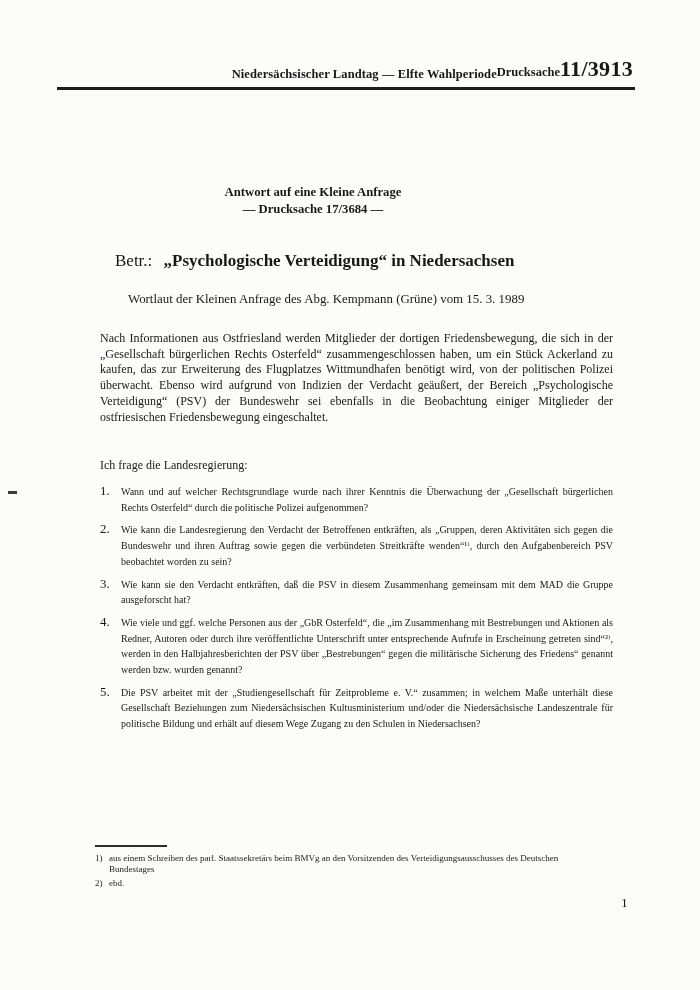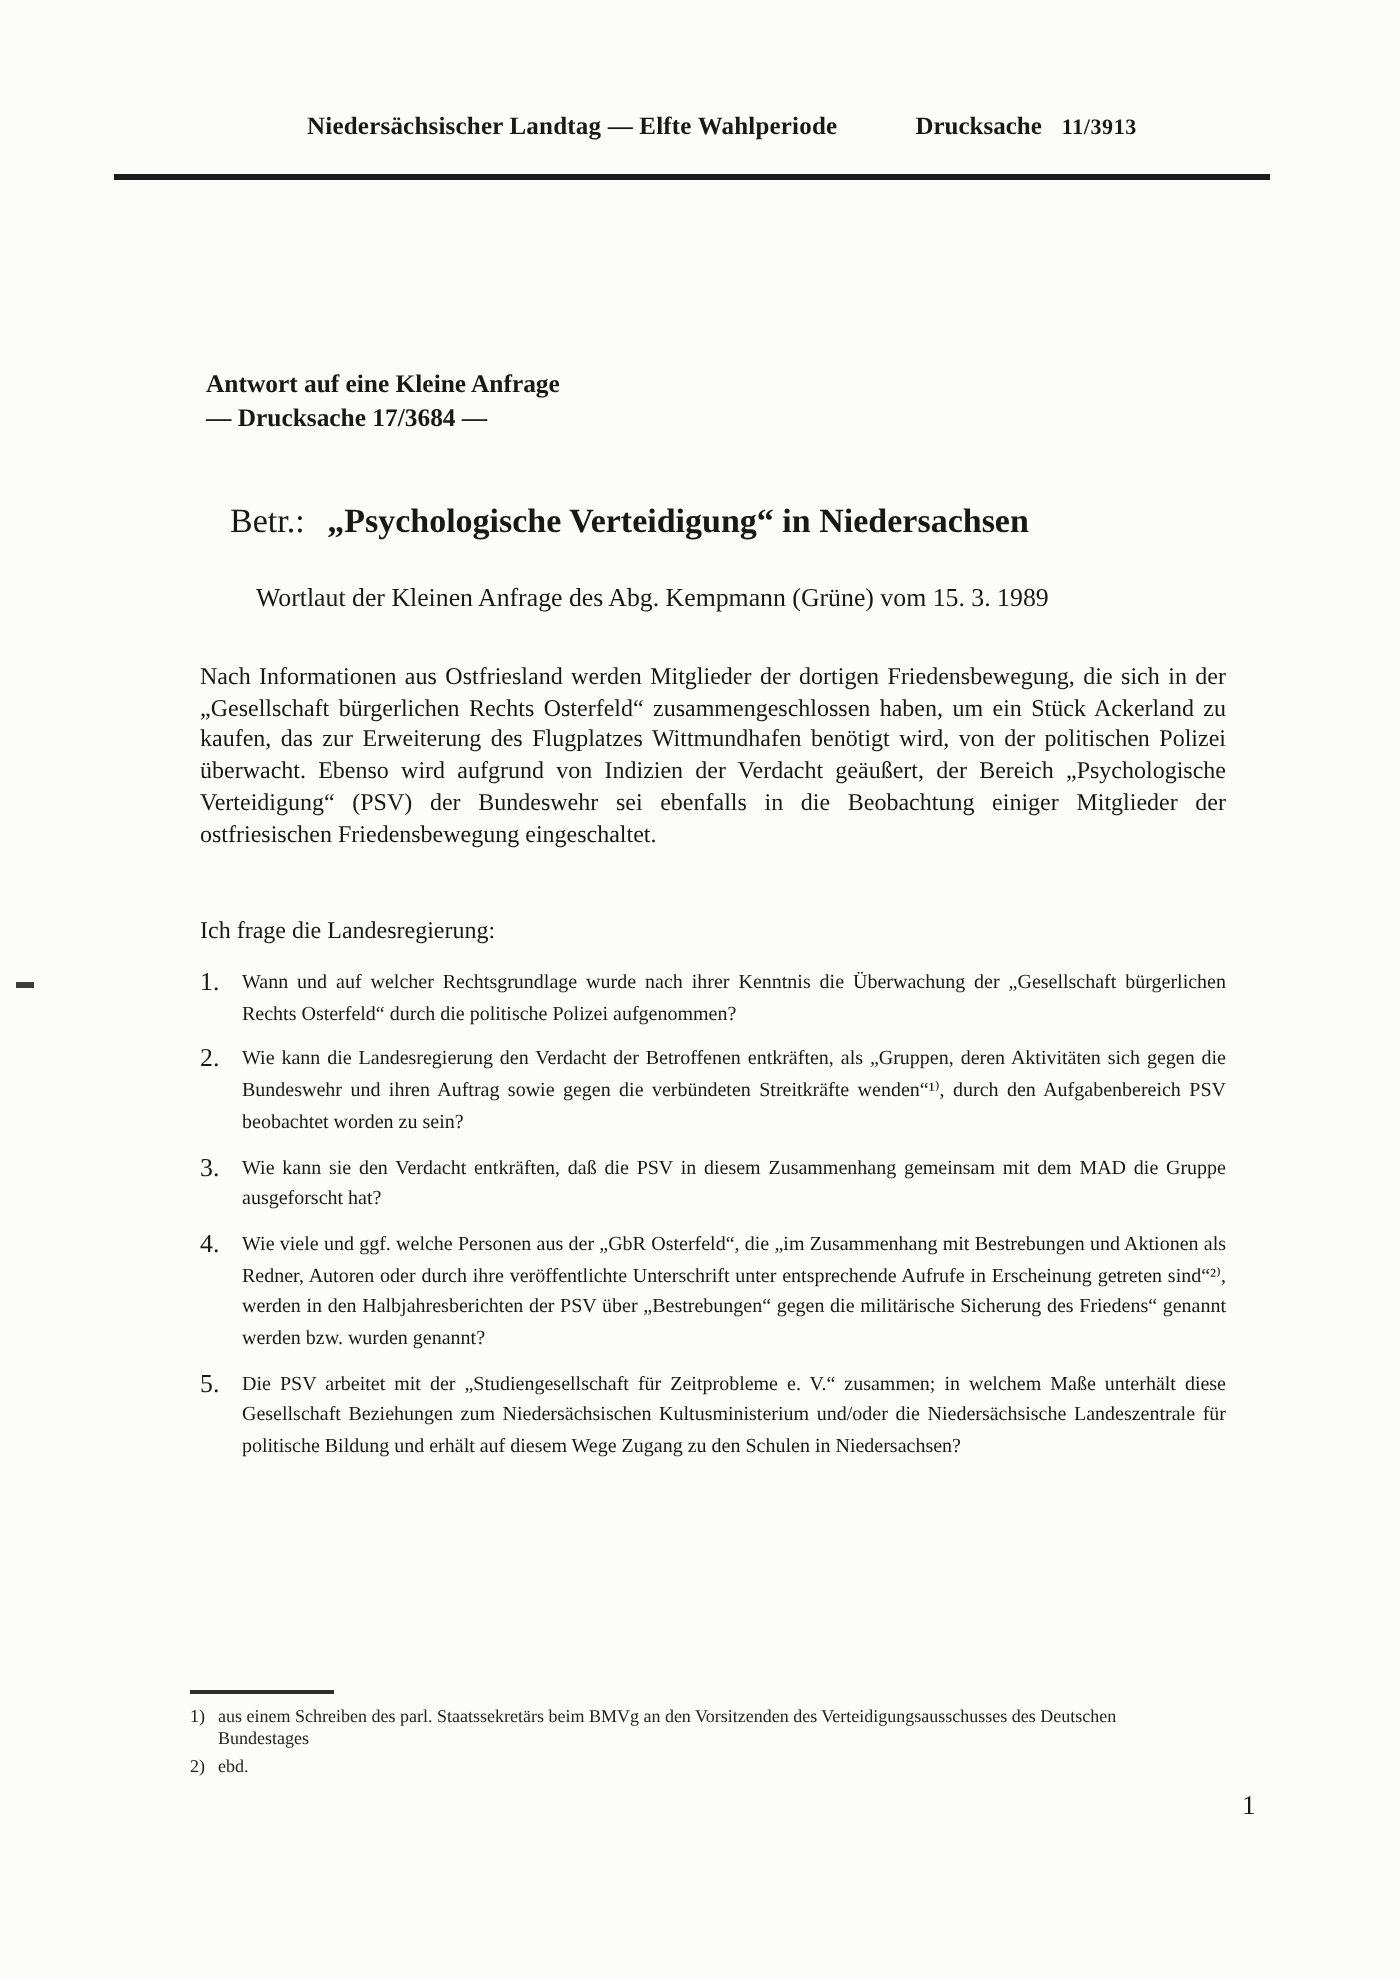--- a/index.html
+++ b/index.html
@@ -11,56 +11,55 @@
     height: 990px;
     position: relative;
     overflow: hidden;
     background: #fcfcfa;
     font-family: "Liberation Serif", "DejaVu Serif", serif;
     color: #181818;
   }
   .header {
     position: absolute;
     top: 56px;
-    left: 74px;
+    left: 59px;
     width: 574px;
     display: flex;
-    justify-content: center;
+    justify-content: flex-end;
     align-items: flex-end;
-    gap: 39px;
   }
   .header-left {
     font-weight: bold;
     font-size: 12.5px;
     letter-spacing: 0.1px;
   }
   .header-right {
     font-weight: bold;
     font-size: 12.5px;
     white-space: nowrap;
   }
   .header-right .doc-number {
-    font-size: 11px;
-    margin-left: 10px;
+    font-size: 22px;
+    margin-left: 0;
     letter-spacing: 0.3px;
   }
   .top-rule {
     position: absolute;
     top: 87px;
     left: 57px;
     width: 578px;
     height: 2.5px;
     background: #1d1d1d;
   }
   .doc-title {
     position: absolute;
     top: 184px;
     left: 103px;
     width: 420px;
-    text-align: left;
+    text-align: center;
     font-weight: bold;
     font-size: 12.7px;
     line-height: 16.5px;
   }
   .subject-line {
     position: absolute;
     top: 251px;
     left: 115px;
     font-size: 17px;
   }

